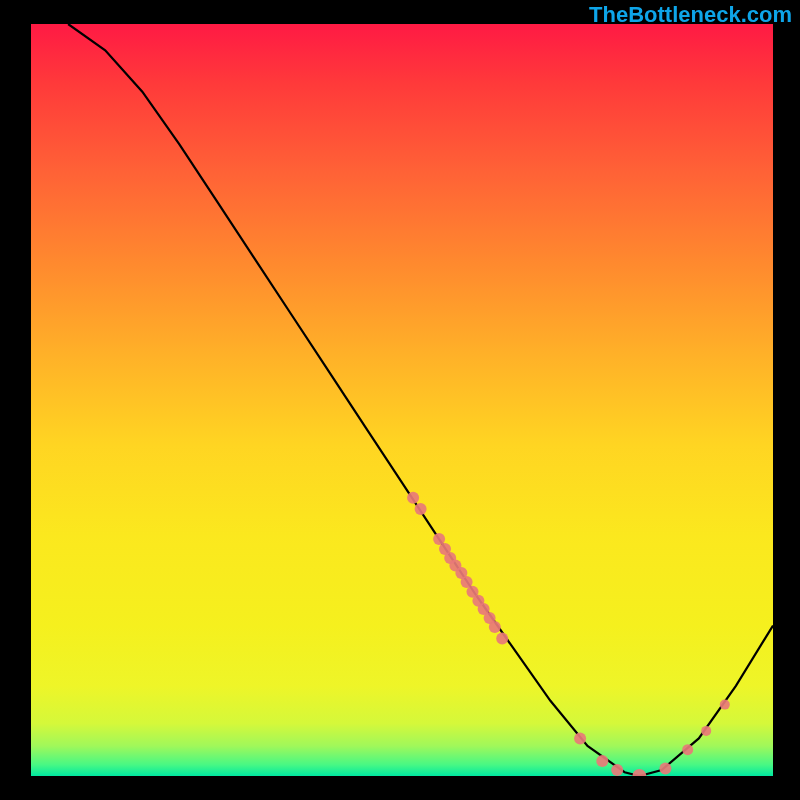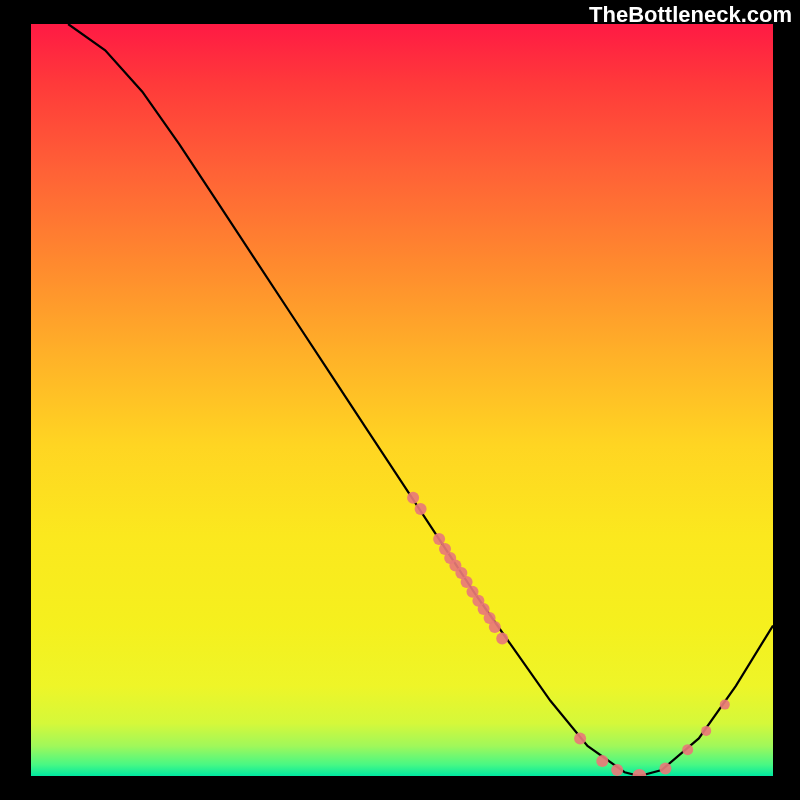--- a/index.html
+++ b/index.html
@@ -9,21 +9,21 @@
     width: 800px;
     height: 800px;
     overflow: hidden;
     position: relative;
     font-family: Arial, sans-serif;
   }
   .watermark {
     position: absolute;
     top: 2px;
     right: 8px;
-    color: #ffffff;
+    color: #0ea5e9;
     font-size: 22px;
     font-weight: bold;
     z-index: 10;
   }
   .plot-area {
     position: absolute;
     left: 31px;
     top: 24px;
     width: 742px;
     height: 752px;

